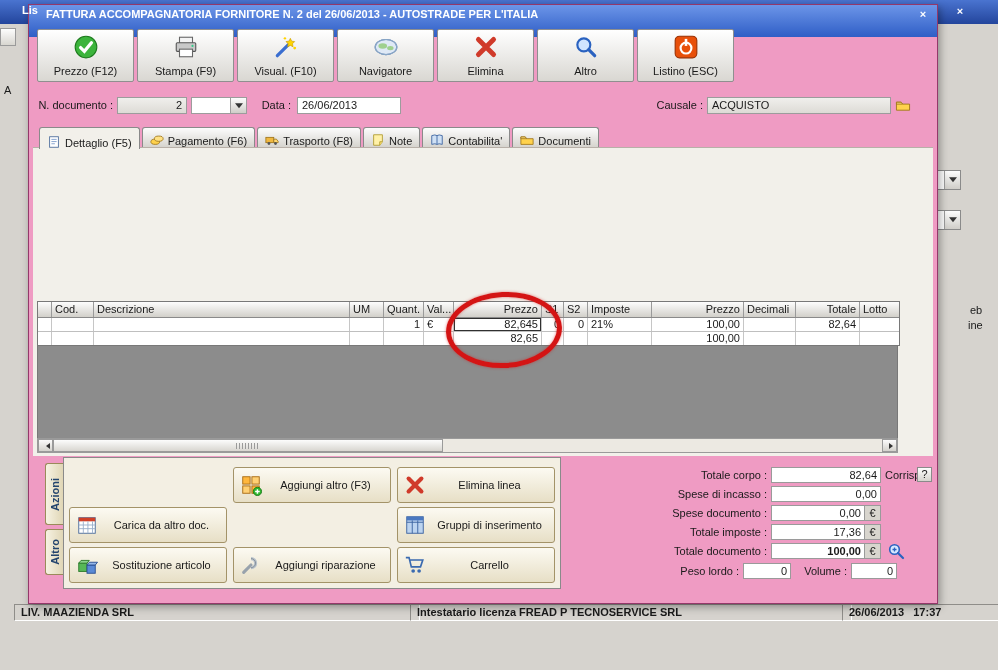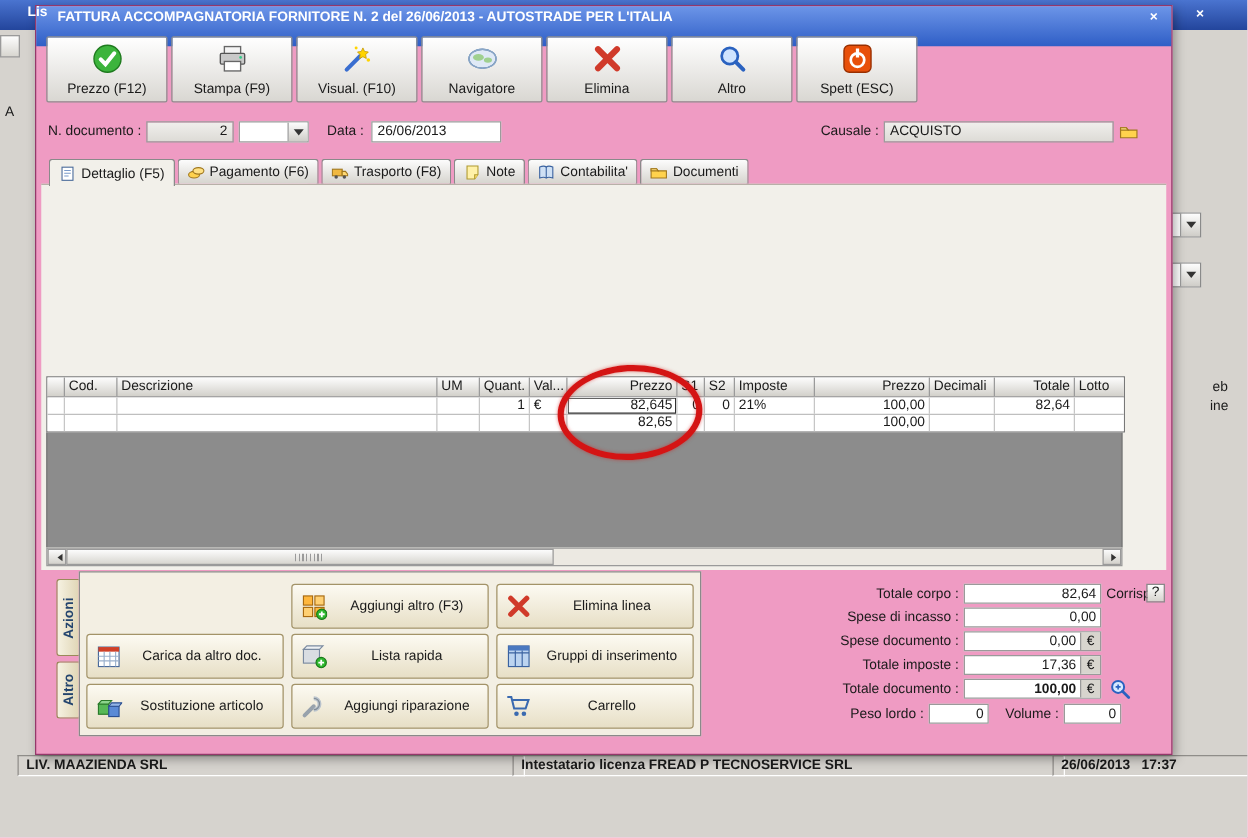--- a/index.html
+++ b/index.html
@@ -34,21 +34,21 @@
   .ro{background:linear-gradient(180deg,#f0efec,#dddbd6)}
   .ddb{position:absolute;right:0;top:0;bottom:0;width:15px;background:linear-gradient(180deg,#fdfdfd,#cfcdc8);border-left:1px solid #9c9c9c}
   .ddb::after{content:"";position:absolute;left:50%;top:50%;transform:translate(-50%,-30%);border:4px solid transparent;border-top:5px solid #333}
   .grp{position:absolute;border:1px solid #a0a0a0;border-radius:3px}
   .grp .cap{position:absolute;top:-7px;left:8px;background:#f2f0ea;padding:0 3px;line-height:12px;white-space:nowrap}
   .iconbtn{position:absolute;cursor:default}
   .iconbtn svg{display:block}
 
   
   .tabs{position:absolute;left:10px;top:122px;height:21px;display:flex;gap:2px;z-index:3}
-  .tab{height:19px;border:1px solid #8a8a8a;border-bottom:none;border-radius:3px 3px 0 0;background:linear-gradient(180deg,#fcfcfc,#d6d4ce);display:flex;align-items:center;padding:0 7px;gap:4px;white-space:nowrap}
+  .tab{height:19px;border:1px solid #8a8a8a;border-bottom:none;border-radius:3px 3px 0 0;background:linear-gradient(180deg,#fcfcfc,#d6d4ce);display:flex;align-items:flex-end;padding:0 7px;gap:4px;white-space:nowrap}
   .tab svg{width:14px;height:14px}
   .tab.active{background:#f2f0ea;height:21px}
   .panel{position:absolute;left:4px;top:142px;width:900px;height:308px;background:#f2f0ea;border-top:1px solid #b8b0a8;z-index:2}
 
   
   .grid{position:absolute;left:8px;top:296px;width:861px;border:1px solid #787878;background:#fff;z-index:4}
   .ghead{display:flex;height:15px;background:linear-gradient(180deg,#fdfdfd,#d2d0ca);border-bottom:1px solid #8a8a8a}
   .grow{display:flex;height:13px;border-bottom:1px solid #bfbfbf;background:#fff}
   .grow:last-child{border-bottom:none}
   .gc{border-right:1px solid #c6c6c6;padding:0 3px;box-sizing:border-box;overflow:hidden;white-space:nowrap;line-height:13px}
@@ -306,21 +306,21 @@
     <div class="tbtn" style="left:508px">
       <svg>
           <use href="#i-mag"></use>
         </svg>
       <span class="tlab">Altro</span>
     </div>
     <div class="tbtn" style="left:608px">
       <svg>
           <use href="#i-power"></use>
         </svg>
-      <span class="tlab">Spett (ESC)</span>
+      <span class="tlab">Listino (ESC)</span>
     </div>
 
     <div class="lbl" style="left:6px;top:92px;width:78px">N. documento :</div>
     <div class="fld ro" style="left:88px;top:92px;width:70px;text-align:right">2</div>
     <div class="fld" style="left:162px;top:92px;width:56px">
         <span class="ddb"></span>
       </div>
     <div class="lbl" style="left:224px;top:92px;width:38px">Data :</div>
     <div class="fld" style="left:268px;top:92px;width:104px">26/06/2013</div>
     <div class="lbl" style="left:610px;top:92px;width:64px">Causale :</div>
@@ -536,26 +536,20 @@
           <use href="#i-xmark"></use>
         </svg>
         <span class="alab">Elimina linea</span>
       </div>
     <div class="abtn" style="left:40px;top:502px">
         <svg>
           <use href="#i-calendar"></use>
         </svg>
         <span class="alab">Carica da altro doc.</span>
       </div>
-    <div class="abtn" style="left:204px;top:502px">
-        <svg>
-          <use href="#i-boxgray"></use>
-        </svg>
-        <span class="alab">Lista rapida</span>
-      </div>
     <div class="abtn" style="left:368px;top:502px">
         <svg>
           <use href="#i-gridblue"></use>
         </svg>
         <span class="alab">Gruppi di inserimento</span>
       </div>
     <div class="abtn" style="left:40px;top:542px">
         <svg>
           <use href="#i-cubes"></use>
         </svg>

